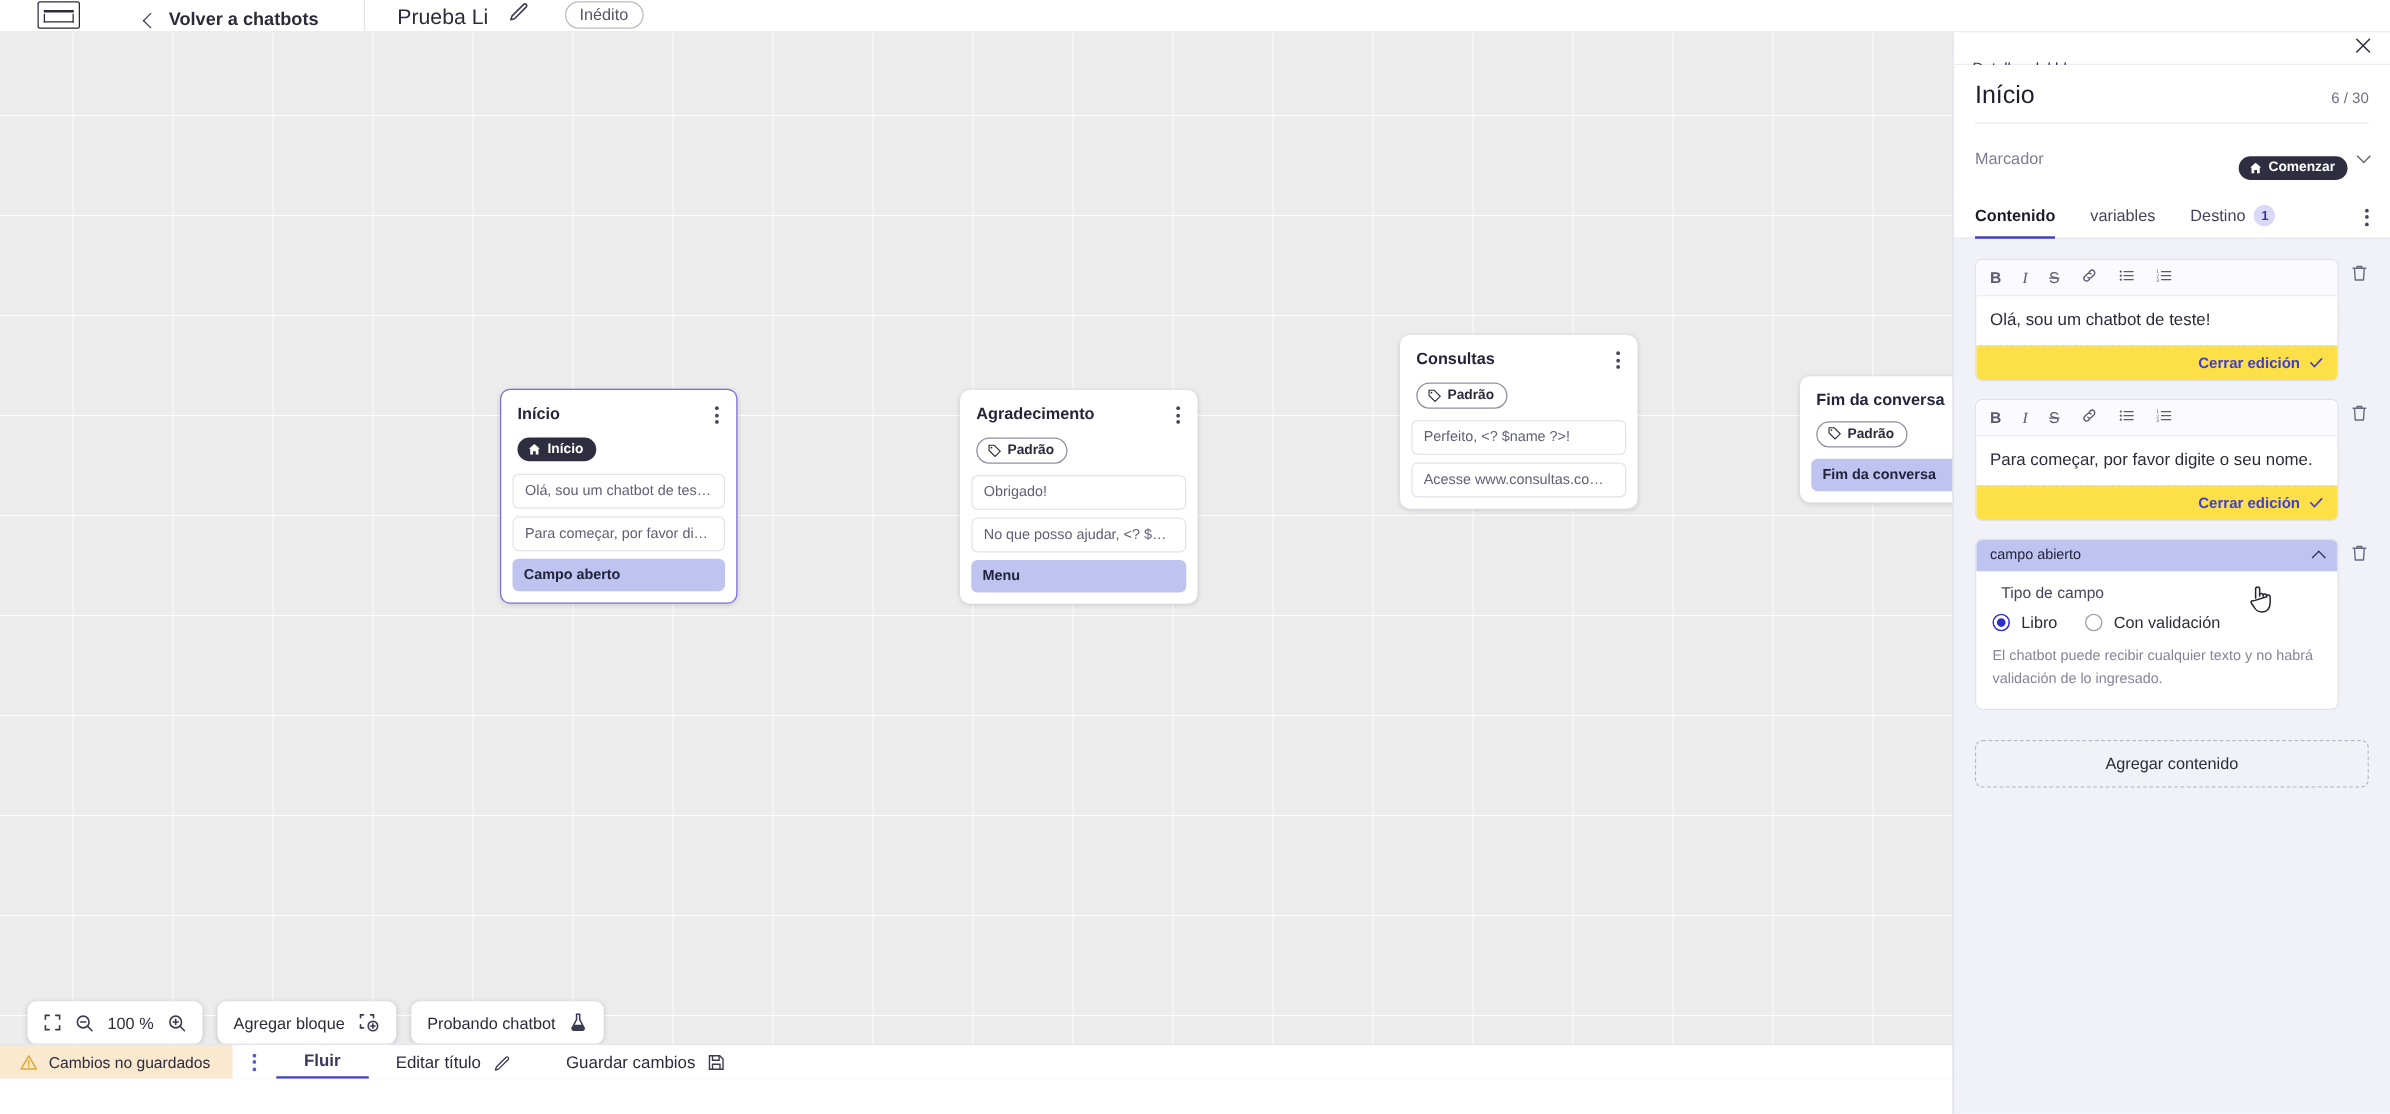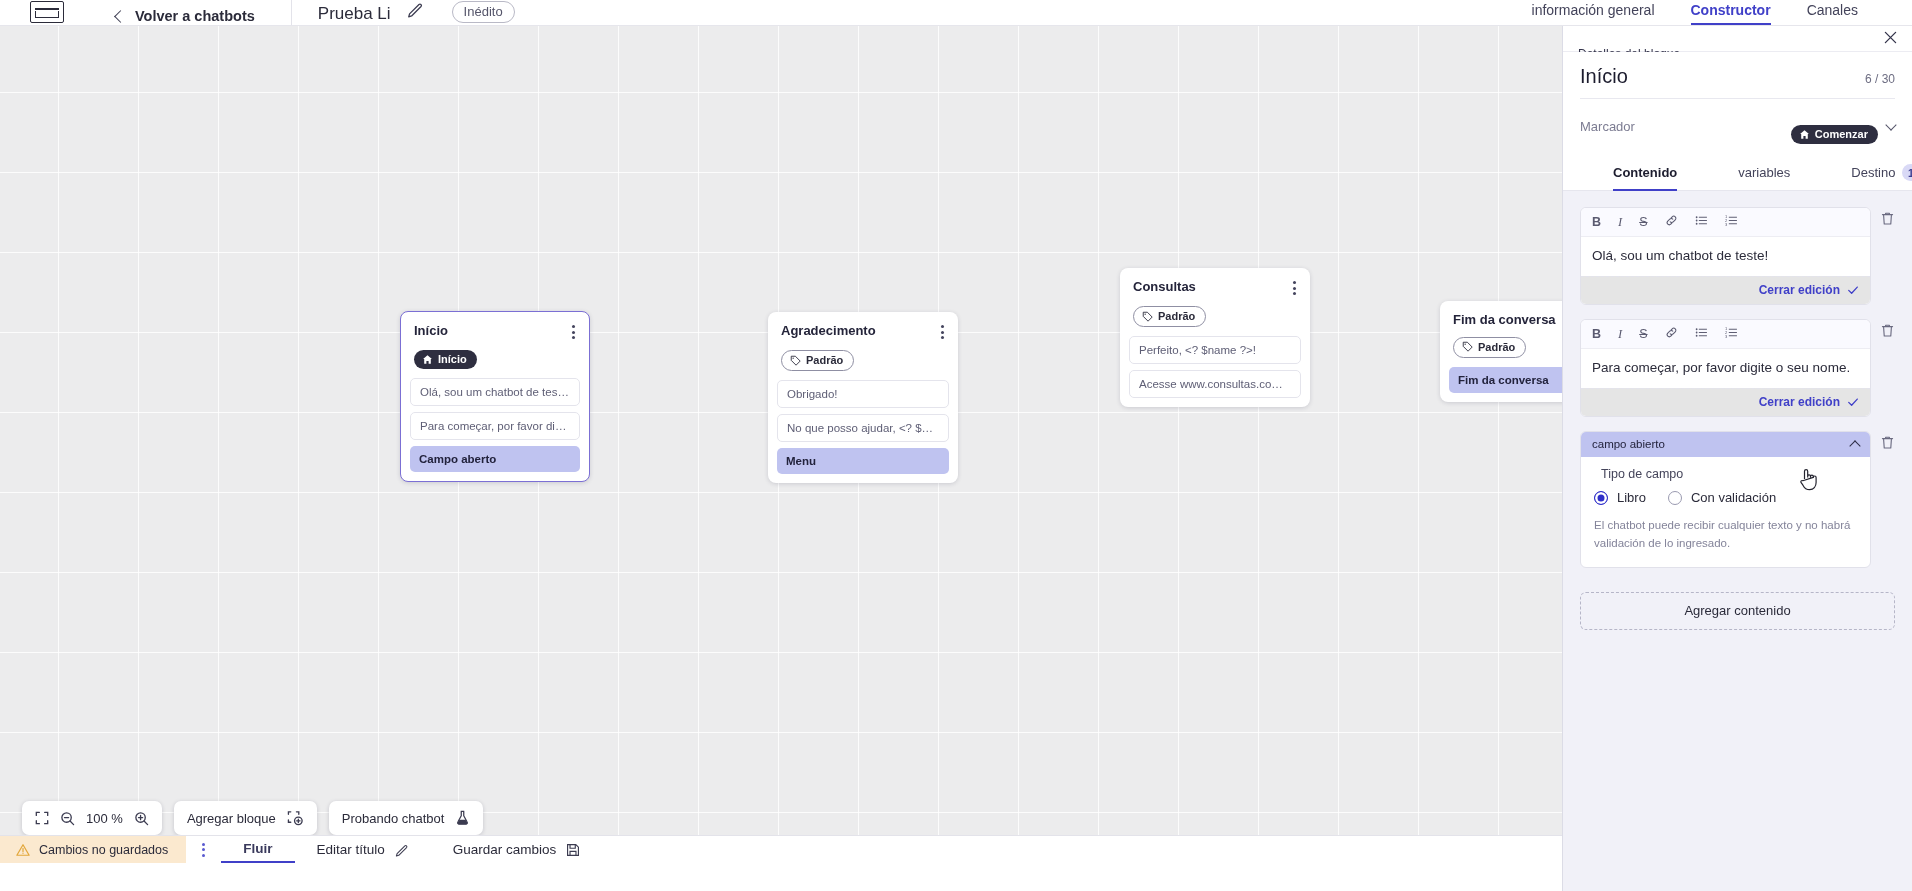--- a/index.html
+++ b/index.html
@@ -168,21 +168,21 @@
     border-bottom: 1.7px solid #55556a; transform: rotate(45deg);
     margin-top: -4px; cursor: pointer; flex: none;
   }
   .panel-tabs {
     background: #fff; display: flex; align-items: center; padding: 0 17px;
     border-bottom: 1px solid #e6e6ee; height: 34px;
   }
   .p-tab {
     font-size: 13px; color: #43435a; margin-right: 28px; cursor: pointer;
     height: 34px; display: flex; align-items: center; gap: 7px;
-    border-bottom: 2.5px solid transparent; white-space: nowrap; margin-left: 33px;
+    border-bottom: 2.5px solid transparent; white-space: nowrap;
   }
   .p-tab.active { color: #1c1c2e; font-weight: 600; border-bottom-color: #4040c8; }
   .pill-count {
     background: #d9d9f6; color: #3c3c8e; font-size: 10.5px; font-weight: 700;
     border-radius: 9px; min-width: 17px; height: 17px; display: flex;
     align-items: center; justify-content: center; padding: 0 5px;
   }
   .p-kebab { margin-left: auto; display: flex; flex-direction: column; gap: 2.5px; cursor: pointer; }
   .p-kebab i { width: 3px; height: 3px; border-radius: 50%; background: #44445e; }
 
@@ -196,21 +196,21 @@
   .blk-toolbar {
     display: flex; align-items: center; gap: 17px;
     padding: 6px 11px; border-bottom: 1px solid #ededf3; background: #fafaff;
   }
   .fmt { font-size: 12.5px; color: #5a5a70; cursor: pointer; line-height: 1; flex: none; }
   .blk-text {
     padding: 9px 11px 11px; font-size: 13.5px; color: #2b2b3a; line-height: 1.45;
     min-height: 20px;
   }
   .blk-foot {
-    background: #e5e5e5; border-top: 1px dashed #e3e3ec;
+    background: #fde047; border-top: 1px dashed #e3e3ec;
     display: flex; justify-content: flex-end; align-items: center; gap: 7px;
     padding: 6px 11px 7px;
   }
   .close-edit { font-size: 12px; color: #4040c8; font-weight: 600; cursor: pointer; }
   .trash { margin-top: 4px; cursor: pointer; flex: none; }
 
   .field-card {
     background: #fff; border: 1px solid #e1e1ea; border-radius: 6px; overflow: hidden;
   }
   .field-head {
@@ -262,25 +262,20 @@
     <div class="bot-title">Prueba Li</div>
 
     <span class="pencil-ico">
       <svg width="17" height="17" viewBox="0 0 20 20">
           <path d="M3 15.2 14.1 4.1a1.7 1.7 0 0 1 2.4 2.4L5.4 17.6 2 18.6z" fill="none" stroke="#3b3b50" stroke-width="1.5" stroke-linejoin="round"></path>
         </svg>
     </span>
 
     <div class="badge-unpub">Inédito</div>
 
-    <div class="top-tabs">
-      <div class="top-tab">información general</div>
-      <div class="top-tab active">Constructor</div>
-      <div class="top-tab">Canales</div>
-    </div>
   </div>
 
   <div class="canvas">
 
     <svg class="edges">
       <defs>
         <marker id="ah" markerWidth="9" markerHeight="9" refX="7.2" refY="3.2" orient="auto">
           <path d="M0,0 L7.5,3.2 L0,6.4 z" fill="#111118"></path>
         </marker>
       </defs>

